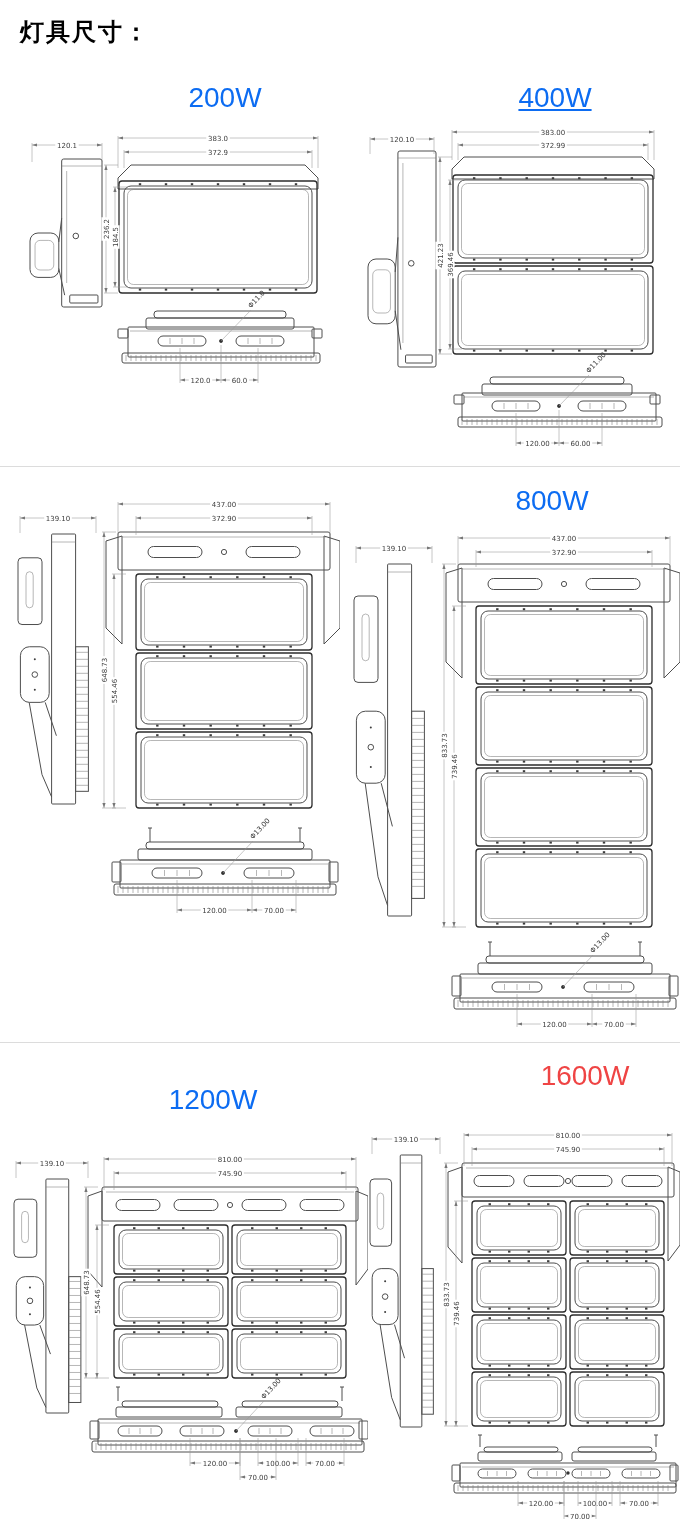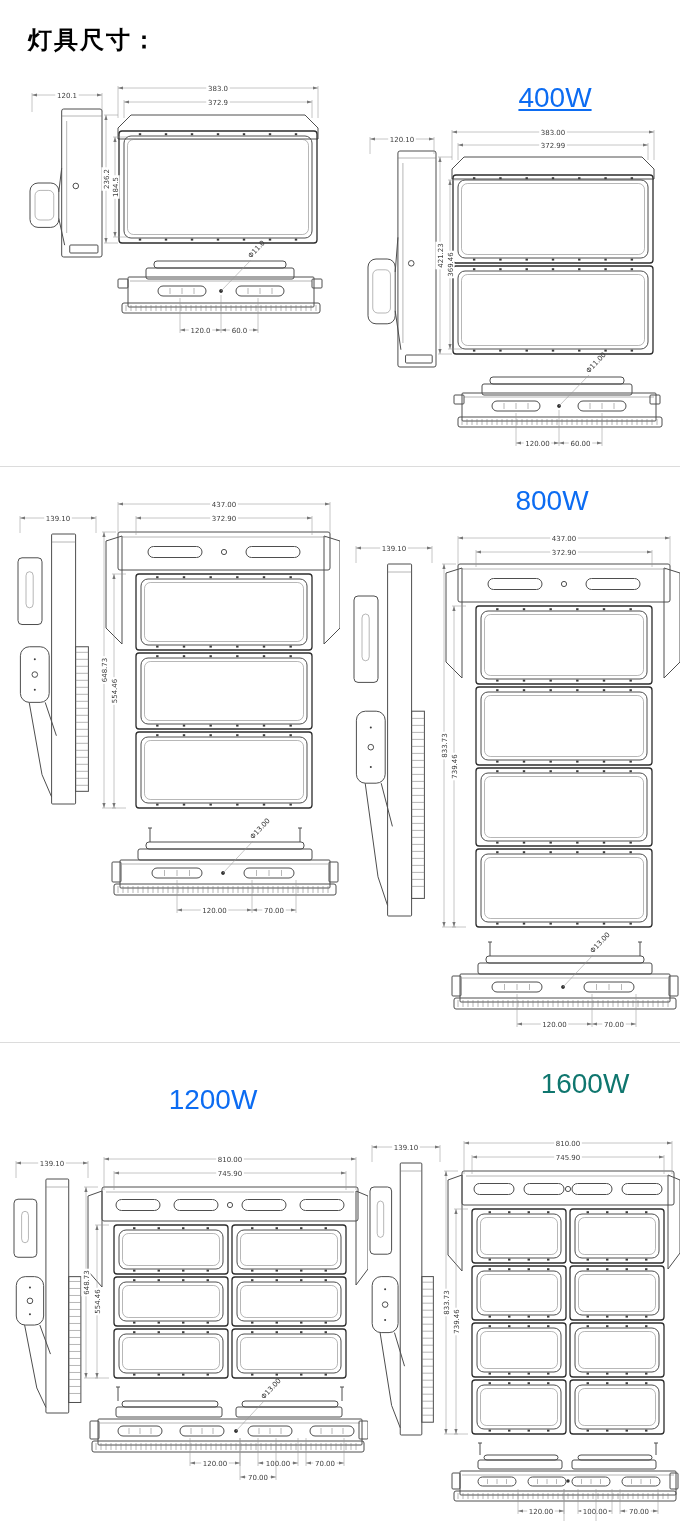--- a/index.html
+++ b/index.html
@@ -1,17 +1,17 @@
 <!DOCTYPE html>
 <html><head>
 <meta charset="utf-8">
 <style>
   html,body{margin:0;padding:0;background:#fff}
   body{width:680px;height:1521px;position:relative;font-family:"Liberation Sans",sans-serif;overflow:hidden}
-  .title{position:absolute;top:12px;left:16px;margin:12px;font-size:24px;font-weight:700;color:#000;letter-spacing:2px}
+  .title{position:absolute;top:12px;left:16px;margin:4px;font-size:24px;font-weight:700;color:#000;letter-spacing:2px}
   .section{position:absolute;left:0;display:flex}
   #sec1{top:75px}#sec2{top:478px}#sec3{top:1053px}
   .col{width:340px;position:relative}
   #sec3 .col.c1{width:368px}#sec3 .col.c2{width:312px}
   .hd{height:50px;line-height:46px;font-size:28px;color:#0c6cf2;text-align:center;white-space:nowrap}
   #sec2 .hd,#sec3 .hd{height:52px}
   #sec1 .col:nth-child(1) .hd{padding-left:110px}
   #sec1 .col:nth-child(2) .hd{padding-left:90px}
   #sec2 .col:nth-child(1) .hd{padding-left:104px}
   #sec2 .col:nth-child(2) .hd{padding-left:84px}
@@ -34,20 +34,21 @@
 </head>
 <body>
 
 <h1 class="title">灯具尺寸：</h1>
 
 <div class="divider" id="dv1" style="background: rgb(220, 220, 220);"></div>
 <div class="divider" id="dv2" style="background: rgb(220, 220, 220);"></div>
 
 <section id="sec1" class="section">
   <div class="col">
+    <div class="hd" style="color: rgb(12, 108, 242);">200W</div>
     <div class="draw" id="d0">
         <svg width="340" height="335" viewBox="0 0 340 335">
           <g>
             <rect x="61.68" y="34" width="40.32000000000001" height="148" rx="2" class="g1"></rect>
             <line x1="61.68" y1="41" x2="102" y2="41" class="g0"></line>
             <line x1="66.68" y1="46" x2="66.68" y2="158" class="g0"></line>
             <rect x="69.744" y="170" width="28.224000000000004" height="8" rx="1" class="g1"></rect>
             <rect x="30" y="108" width="28.8" height="44.4" rx="8" class="g1"></rect>
             <rect x="35.04" y="115.4" width="18.72" height="29.6" rx="5" class="g0"></rect>
             <line x1="58.8" y1="116.88000000000001" x2="61.68" y2="93.2" class="g1"></line>
@@ -1150,21 +1151,21 @@
             <line x1="95" y1="249" x2="109" y2="249" class="dl"></line>
             <g transform="translate(97,172.5) rotate(-90)">
               <rect x="-13.799999999999999" y="-4.6" width="27.599999999999998" height="9.2" class="bg"></rect>
               <text x="0" y="2.5" class="dt" text-anchor="middle">554.46</text>
             </g>
           </g>
         </svg>
       </div>
   </div>
   <div class="col c2">
-    <div class="hd" style="color: #0f766e; margin-top: 8px;">1600W</div>
+    <div class="hd" style="color: #ef4444;">1600W</div>
     <div class="draw" id="d5">
         <svg width="312" height="416" viewBox="0 0 312 416">
           <g>
             <rect x="32.239999999999995" y="50" width="21.599999999999998" height="272" rx="1" class="g1"></rect>
             <line x1="32.239999999999995" y1="58" x2="53.83999999999999" y2="58" class="g0"></line>
             <rect x="53.83999999999999" y="163.6" width="11.52" height="145.6" rx="0" class="g1"></rect>
             <line x1="53.83999999999999" y1="169.2" x2="65.35999999999999" y2="169.2" class="g0"></line>
             <line x1="53.83999999999999" y1="176.2" x2="65.35999999999999" y2="176.2" class="g0"></line>
             <line x1="53.83999999999999" y1="183.2" x2="65.35999999999999" y2="183.2" class="g0"></line>
             <line x1="53.83999999999999" y1="190.2" x2="65.35999999999999" y2="190.2" class="g0"></line>

